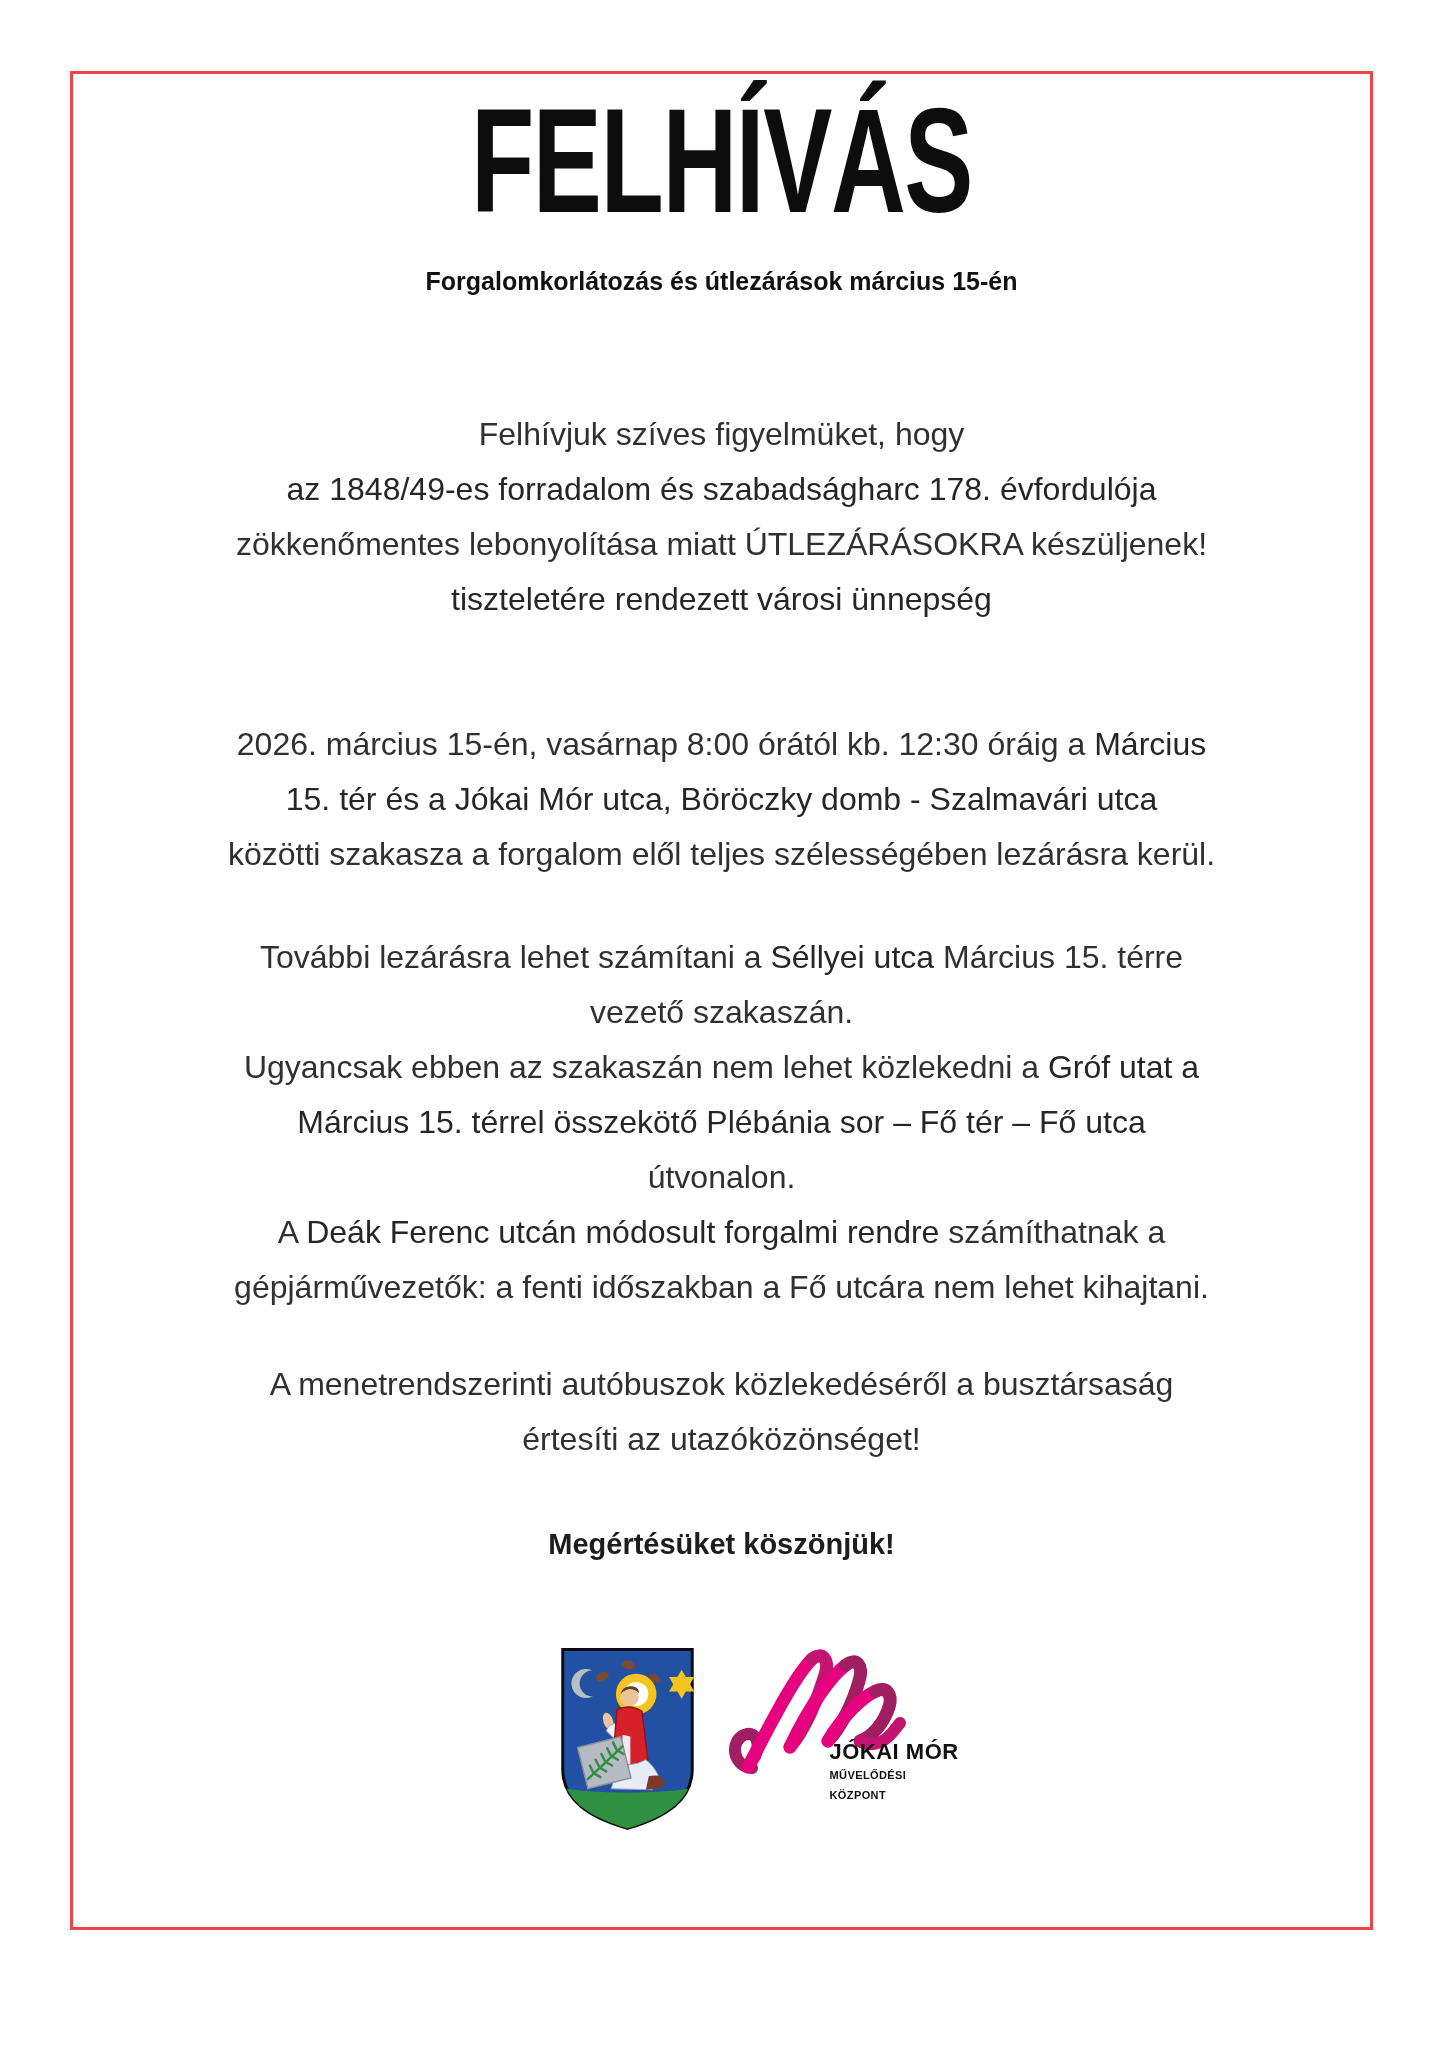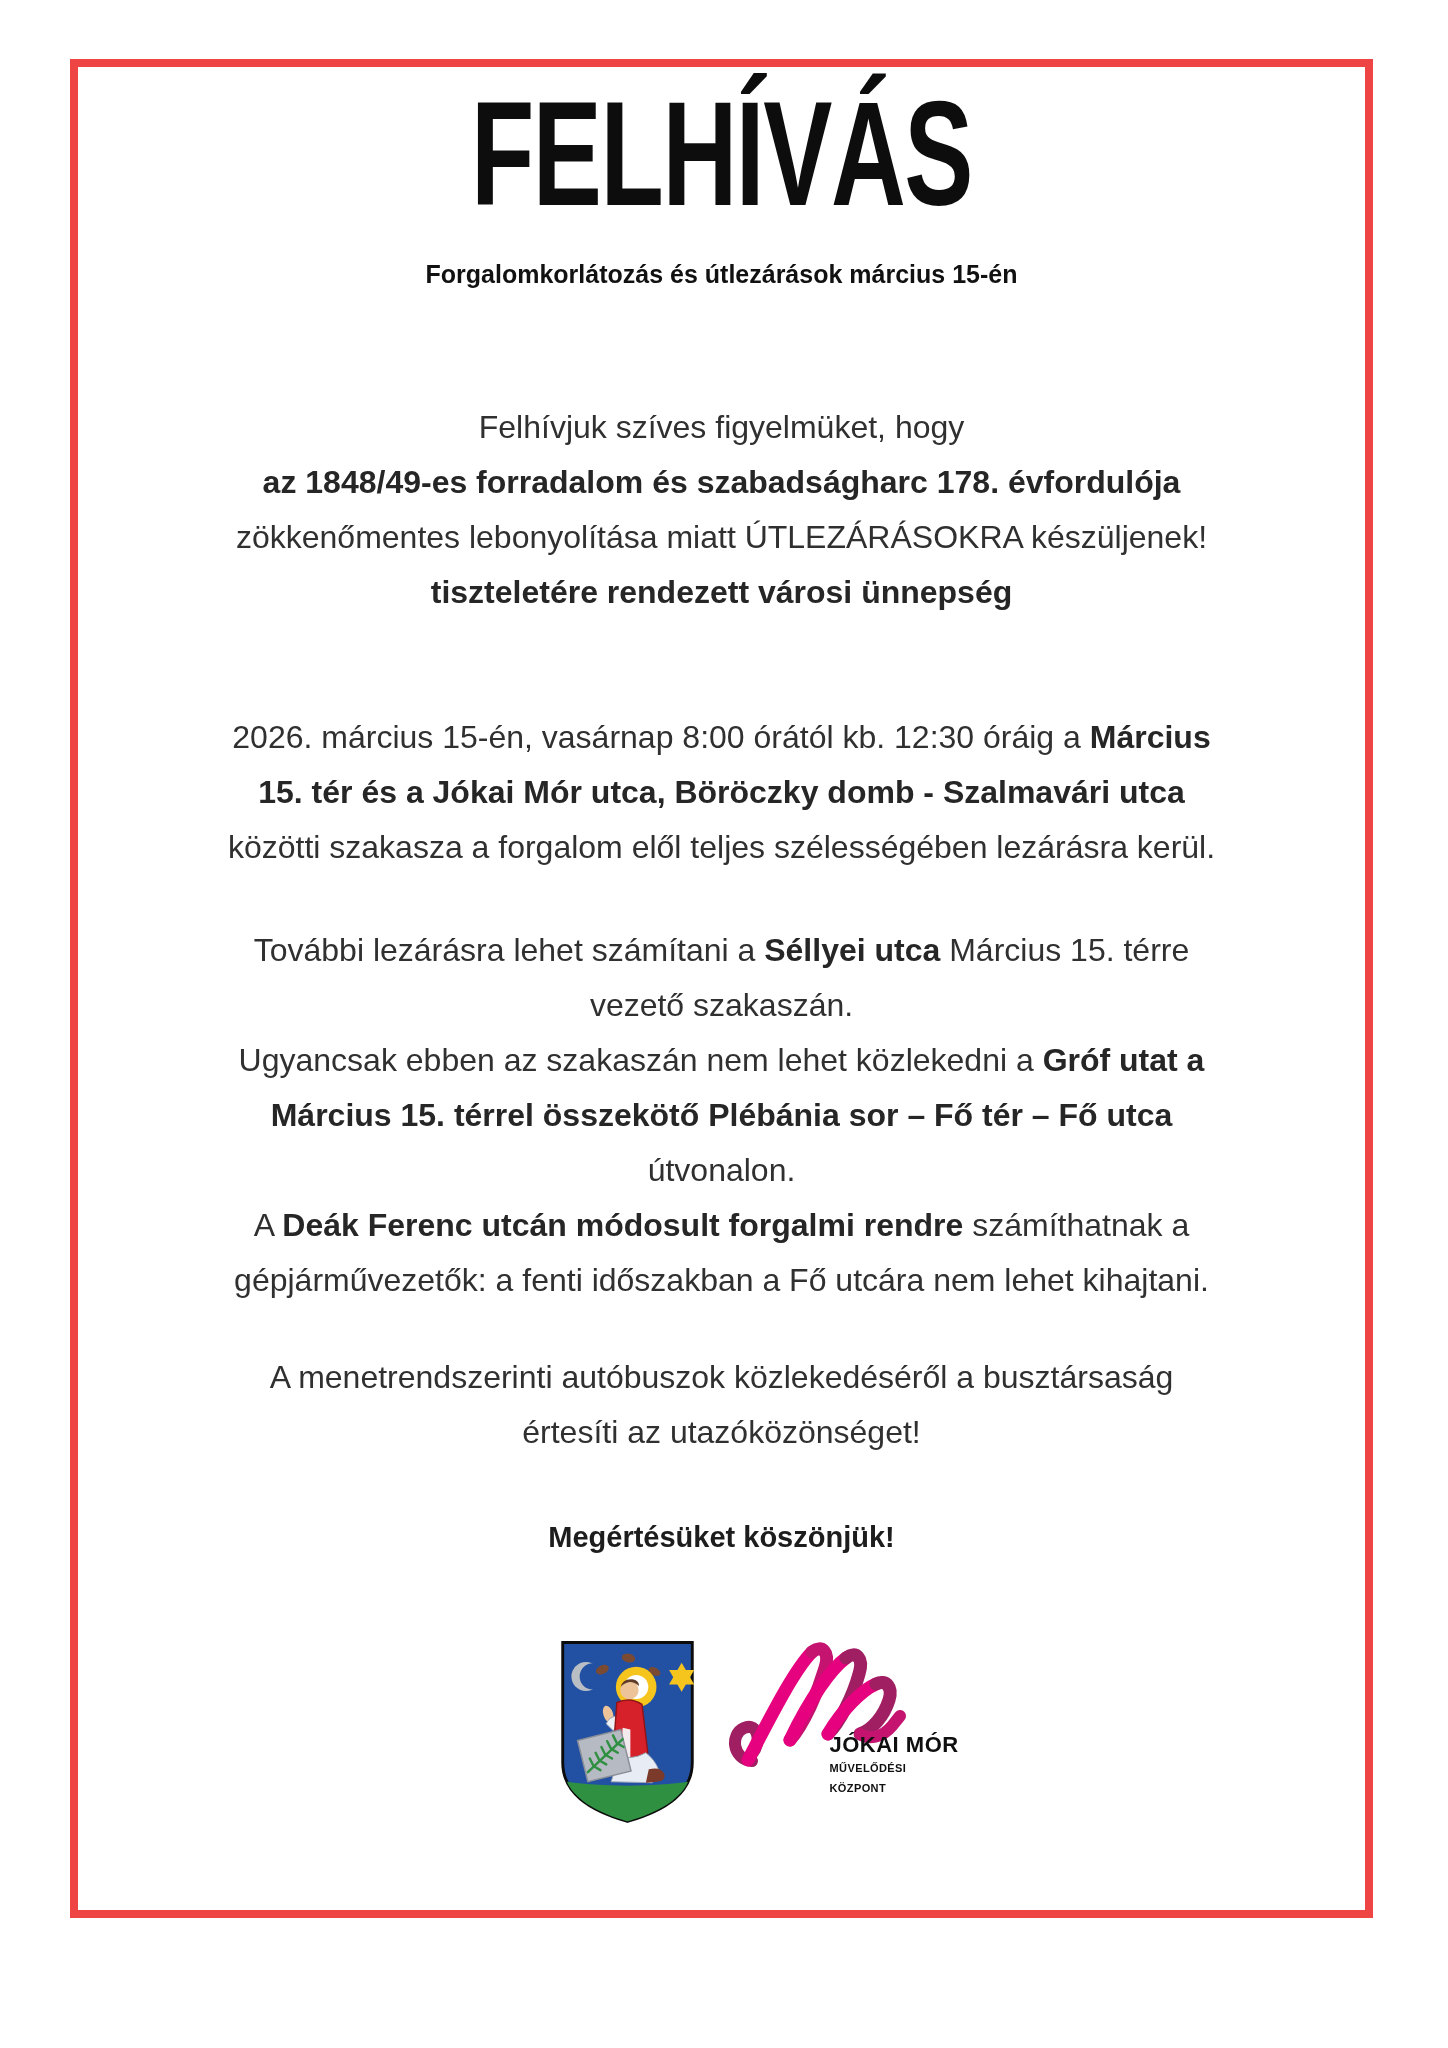--- a/index.html
+++ b/index.html
@@ -7,34 +7,34 @@
     --shield-blue:#2251a3; --shield-green:#2e9040; --halo-yellow:#f6c51d;
     --robe-red:#d6202a; --stone-grey:#b6bac2;
   }
   *{margin:0;padding:0;box-sizing:border-box;}
   html,body{background:#ffffff;}
   .page{
     position:relative; width:1448px; height:2048px; background:#ffffff;
     font-family:"Liberation Sans","DejaVu Sans",sans-serif; overflow:hidden;
   }
   .frame{
-    position:absolute; left:70px; top:59px; width:1303px; height:1859px;
-    border:8px solid #ef4444; background:#fff; text-align:center; overflow:hidden;
+    position:absolute; left:70px; top:71px; width:1303px; height:1859px;
+    border:3px solid #ef4444; background:#fff; text-align:center; overflow:hidden;
   }
   .title{
     margin-top:6px; font-size:148px; line-height:1.1; font-weight:bold;
     color:#0d0d0d; letter-spacing:-2px;
     transform:scaleX(0.70); transform-origin:50% 50%; white-space:nowrap;
   }
   .subtitle{
     margin-top:16px; font-size:25px; line-height:44px; font-weight:bold; color:#111;
   }
   .para{font-size:32px; line-height:55px; color:#303030;}
   .para .line{white-space:nowrap;}
-  .para b{font-weight:bold; color:#262626;}
+  .para b{font-weight:normal; color:#262626;}
   .p1{margin-top:104px;}
   .p2{margin-top:90px;}
   .p3{margin-top:48px;}
   .p4{margin-top:42px;}
   .thanks{margin-top:50px; font-size:29px; line-height:55px; font-weight:bold; color:#1d1d1d;}
   .logos{
     margin-top:69px; display:flex; justify-content:center; align-items:flex-start;
     gap:22px; margin-left:48px;
   }
   .coa{width:145px; height:195px; flex:0 0 auto;}

